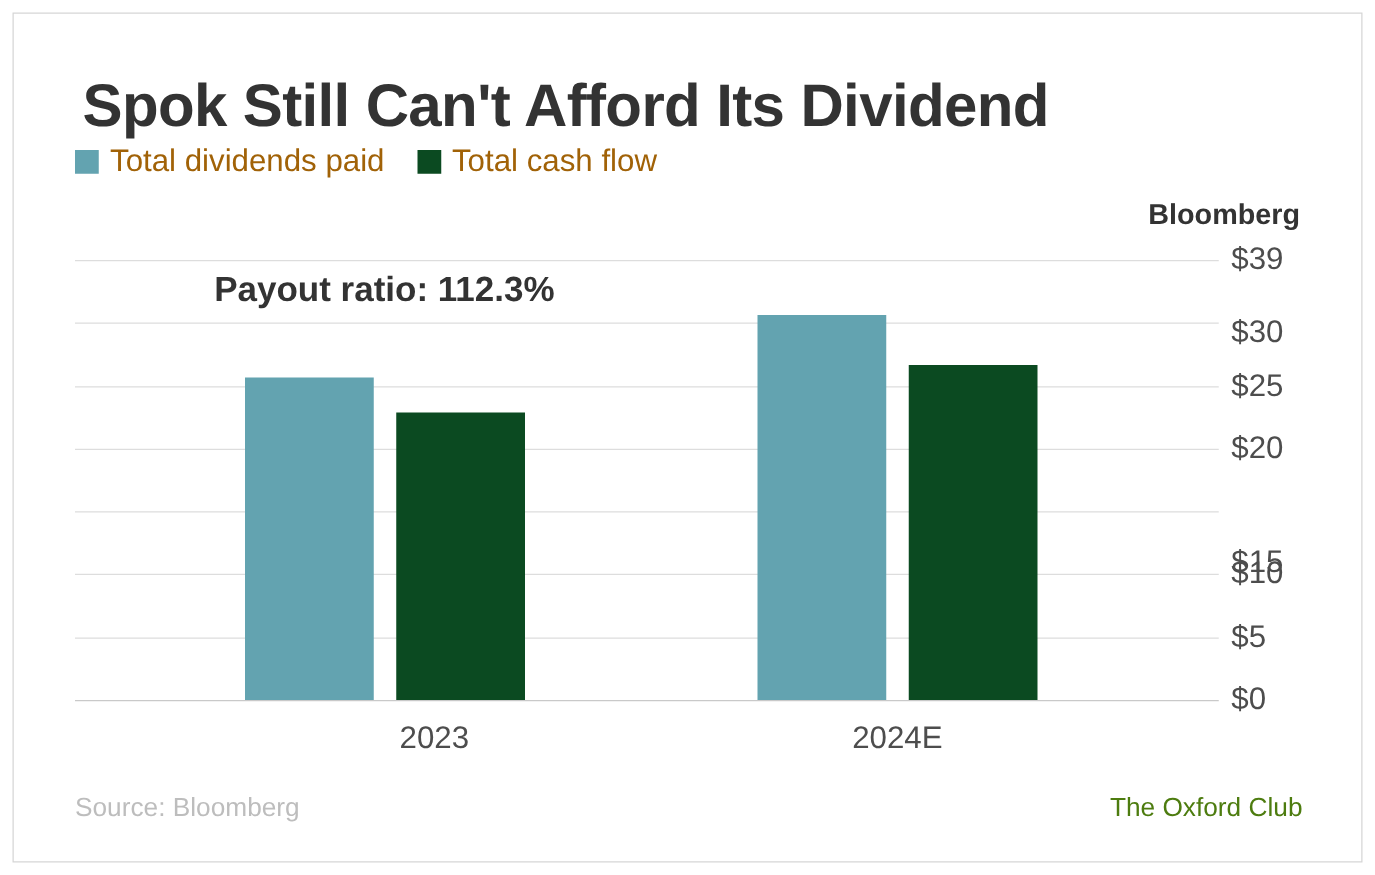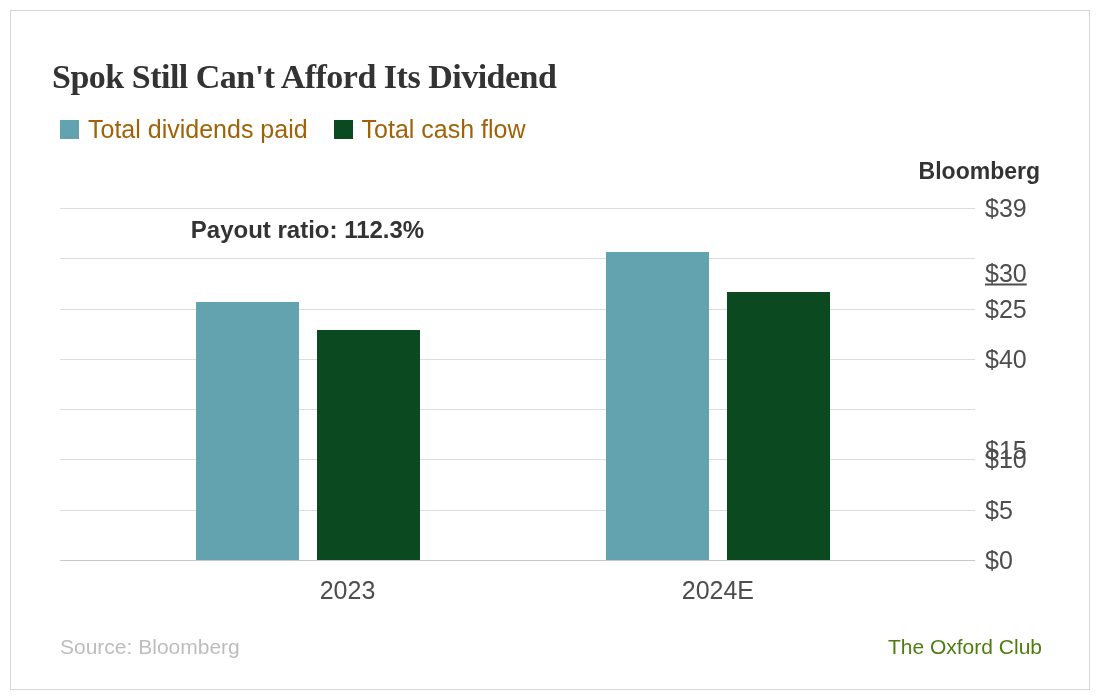--- a/index.html
+++ b/index.html
@@ -29,28 +29,27 @@
     width: 1080px;
     height: 680px;
     border: 1px solid #d6d6d6;
     box-sizing: border-box;
     pointer-events: none;
   }
 
   
   .chart-title {
     position: absolute;
-    left: 52px;
+    left: 66px;
     top: 58px;
-    font-size: 34px;
+    font-size: 48px;
     font-weight: 700;
     letter-spacing: -0.5px;
     color: #333333;
     white-space: nowrap;
-    font-family: Liberation Serif, serif;
   }
 
   .legend {
     position: absolute;
     left: 60px;
     top: 117px;
     display: flex;
     align-items: center;
     gap: 26px;
   }
@@ -112,21 +111,21 @@
     transform: translateY(-50%);
   }
 
   .bar {
     position: absolute;
     bottom: 0;
   }
 
   .ratio-note {
     position: absolute;
-    font-size: 24px;
+    font-size: 28px;
     font-weight: 700;
     color: #333333;
     white-space: nowrap;
     text-align: center;
     transform: translateX(-50%);
   }
 
   .xtick {
     position: absolute;
     font-size: 25px;
@@ -173,25 +172,25 @@
       <span class="legend-label">Total cash flow</span>
     </div>
   </div>
 
   <div class="units-label">Bloomberg</div>
 
   <div class="plot" id="plot">
       <div class="gridline" style="top: 0px;"></div>
       <div class="ytick" style="top: 0px;">$39</div>
       <div class="gridline" style="top: 50.2857px;"></div>
-      <div class="ytick" style="top: 65px; text-decoration: underline;">$30</div>
+      <div class="ytick" style="top: 58px;">$30</div>
       <div class="gridline" style="top: 100.571px;"></div>
       <div class="ytick" style="top: 100.571px;">$25</div>
       <div class="gridline" style="top: 150.857px;"></div>
-      <div class="ytick" style="top: 150.857px;">$40</div>
+      <div class="ytick" style="top: 150.857px;">$20</div>
       <div class="gridline" style="top: 201.143px;"></div>
       <div class="ytick" style="top: 201.143px; margin-top: 41px;">$15</div>
       <div class="gridline" style="top: 251.429px;"></div>
       <div class="ytick" style="top: 251.429px;">$10</div>
       <div class="gridline" style="top: 301.714px;"></div>
       <div class="ytick" style="top: 301.714px;">$5</div>
       <div class="gridline baseline" style="top: 352px;"></div>
       <div class="ytick" style="top: 352px;">$0</div>
       <div class="bar" title="Total dividends paid 2023: 25.7" style="left: 135.507px; width: 103px; height: 258.469px; background: rgb(99, 163, 176);"></div>
       <div class="bar" title="Free cash flow 2023: 22.9" style="left: 256.507px; width: 103px; height: 230.309px; background: rgb(11, 74, 33);"></div>

